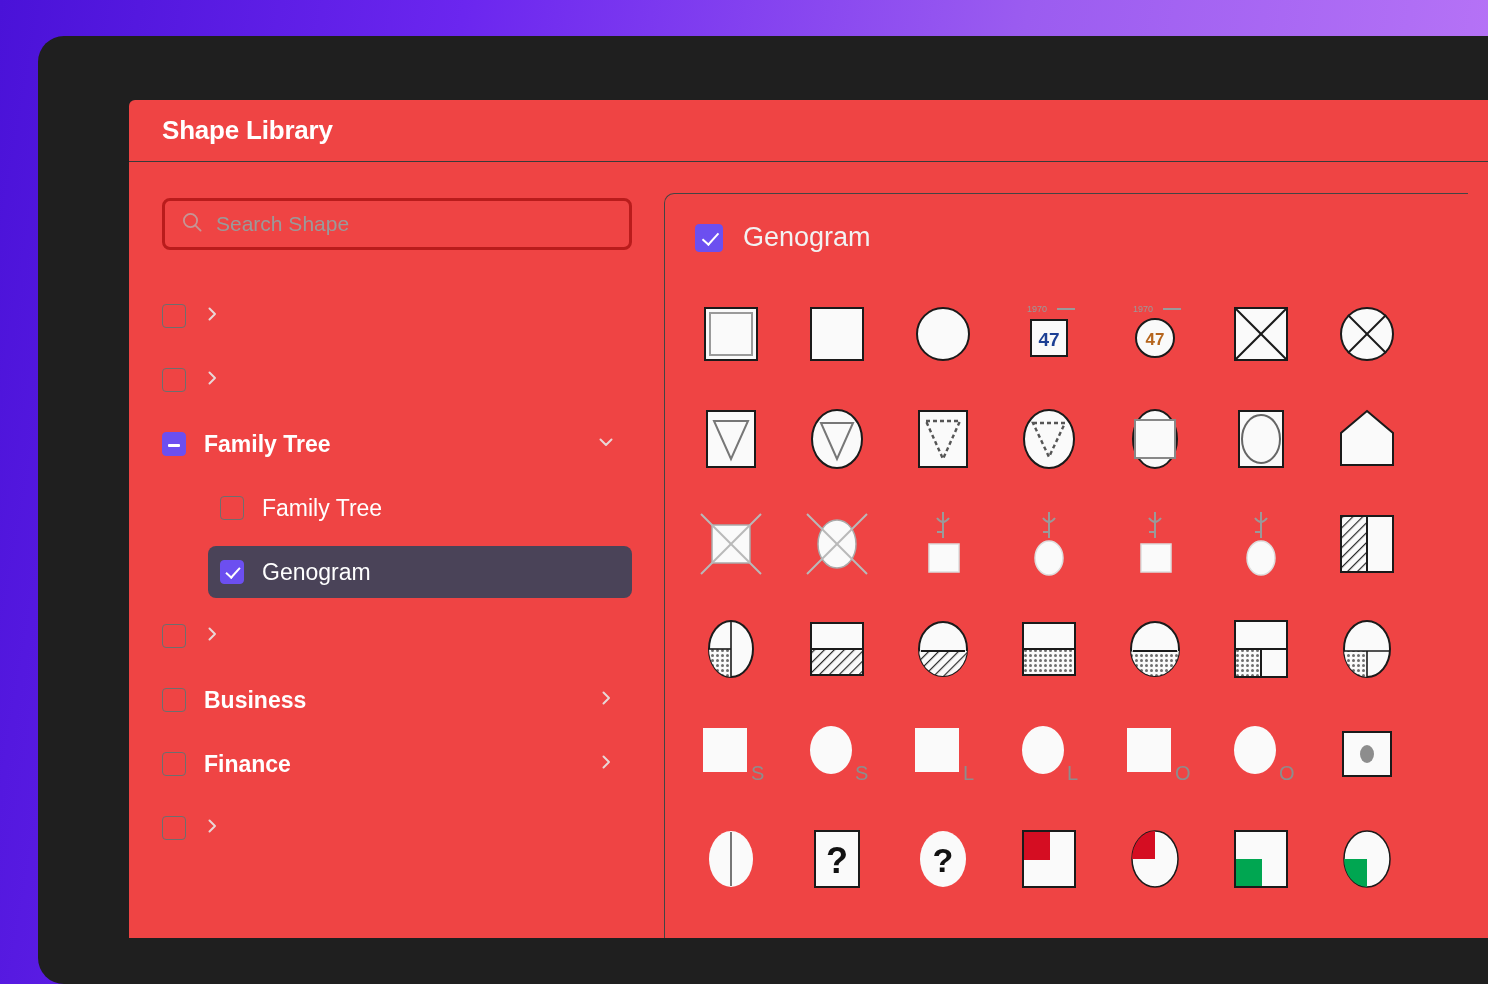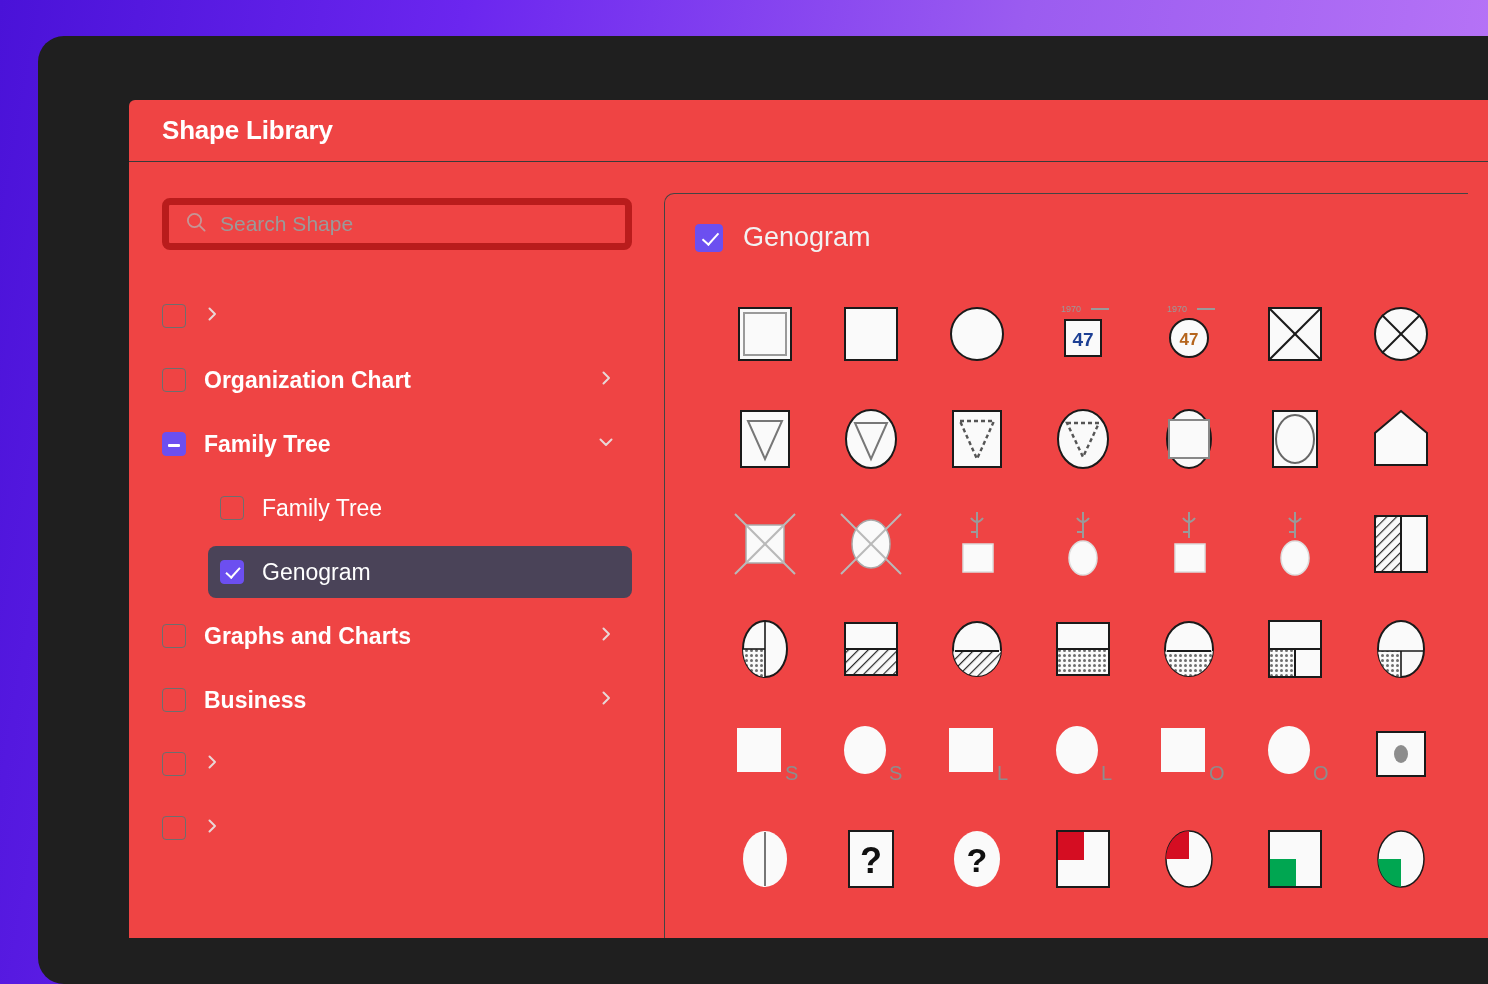--- a/index.html
+++ b/index.html
@@ -51,21 +51,21 @@
 
   
   #sidebar {
     width: 535px;
     padding: 36px 32px 0 33px;
     flex-shrink: 0;
   }
 
   #search-box {
     height: 52px;
-    border: 7px solid #b91c1c;
+    border: 3px solid #b91c1c;
     border-radius: 8px;
     display: flex;
     align-items: center;
     padding: 0 16px;
     margin-bottom: 40px;
   }
   #search-icon { flex-shrink: 0; margin-right: 13px; opacity: .72; }
   #search-input {
     background: transparent;
     border: none;
@@ -141,21 +141,21 @@
   #group-header .cb { width: 28px; height: 28px; margin-right: 20px; }
   #group-header .cb.checked::after { left: 9.5px; top: 4px; width: 7px; height: 14px; }
   #group-title { color: #f2f2f2; font-size: 27px; }
 
   .shape-row { display: flex; height: 105px; align-items: flex-start; }
   .shape-cell {
     width: 106px;
     height: 105px;
     display: flex;
     align-items: center;
-    justify-content: flex-end;
+    justify-content: flex-start;
     flex-shrink: 0;
     cursor: pointer;
   }
   .shape-cell svg { display: block; }
 </style>
 </head>
 <body>
 
 <div id="app-window">
   <div id="shape-library-dialog">
@@ -180,21 +180,20 @@
 
         <div id="tree-list">
             <div class="tree-row">
               <span class="cb"></span>
               <span><svg class="chev" viewBox="0 0 16 16" fill="none">
                   <path d="M5.5 2.5L11 8l-5.5 5.5" stroke="#e8e8e8" stroke-width="1.9" stroke-linecap="round" stroke-linejoin="round"></path>
                 </svg></span>
             </div>
             <div class="tree-row">
               <span class="cb"></span>
-              <span class="tree-label">Organization Chart</span>
               <span><svg class="chev" viewBox="0 0 16 16" fill="none">
                   <path d="M5.5 2.5L11 8l-5.5 5.5" stroke="#e8e8e8" stroke-width="1.9" stroke-linecap="round" stroke-linejoin="round"></path>
                 </svg></span>
             </div>
             <div class="tree-row">
               <span class="cb indeterminate"></span>
               <span class="tree-label">Family Tree</span>
               <span><svg class="chev" viewBox="0 0 16 16" fill="none">
                   <path d="M2.5 5.5L8 11l5.5-5.5" stroke="#e8e8e8" stroke-width="1.9" stroke-linecap="round" stroke-linejoin="round"></path>
                 </svg></span>
@@ -202,34 +201,34 @@
             <div class="tree-row child">
               <span class="cb"></span>
               <span class="tree-label">Family Tree</span>
             </div>
             <div class="tree-row child selected">
               <span class="cb checked"></span>
               <span class="tree-label">Genogram</span>
             </div>
             <div class="tree-row">
               <span class="cb"></span>
-              <span class="tree-label">Graphs and Charts</span>
               <span><svg class="chev" viewBox="0 0 16 16" fill="none">
                   <path d="M5.5 2.5L11 8l-5.5 5.5" stroke="#e8e8e8" stroke-width="1.9" stroke-linecap="round" stroke-linejoin="round"></path>
                 </svg></span>
             </div>
             <div class="tree-row">
               <span class="cb"></span>
               <span class="tree-label">Business</span>
               <span><svg class="chev" viewBox="0 0 16 16" fill="none">
                   <path d="M5.5 2.5L11 8l-5.5 5.5" stroke="#e8e8e8" stroke-width="1.9" stroke-linecap="round" stroke-linejoin="round"></path>
                 </svg></span>
             </div>
             <div class="tree-row">
               <span class="cb"></span>
+              <span class="tree-label">Finance</span>
               <span><svg class="chev" viewBox="0 0 16 16" fill="none">
                   <path d="M5.5 2.5L11 8l-5.5 5.5" stroke="#e8e8e8" stroke-width="1.9" stroke-linecap="round" stroke-linejoin="round"></path>
                 </svg></span>
             </div>
             <div class="tree-row">
               <span class="cb"></span>
               <span><svg class="chev" viewBox="0 0 16 16" fill="none">
                   <path d="M5.5 2.5L11 8l-5.5 5.5" stroke="#e8e8e8" stroke-width="1.9" stroke-linecap="round" stroke-linejoin="round"></path>
                 </svg></span>
             </div>

